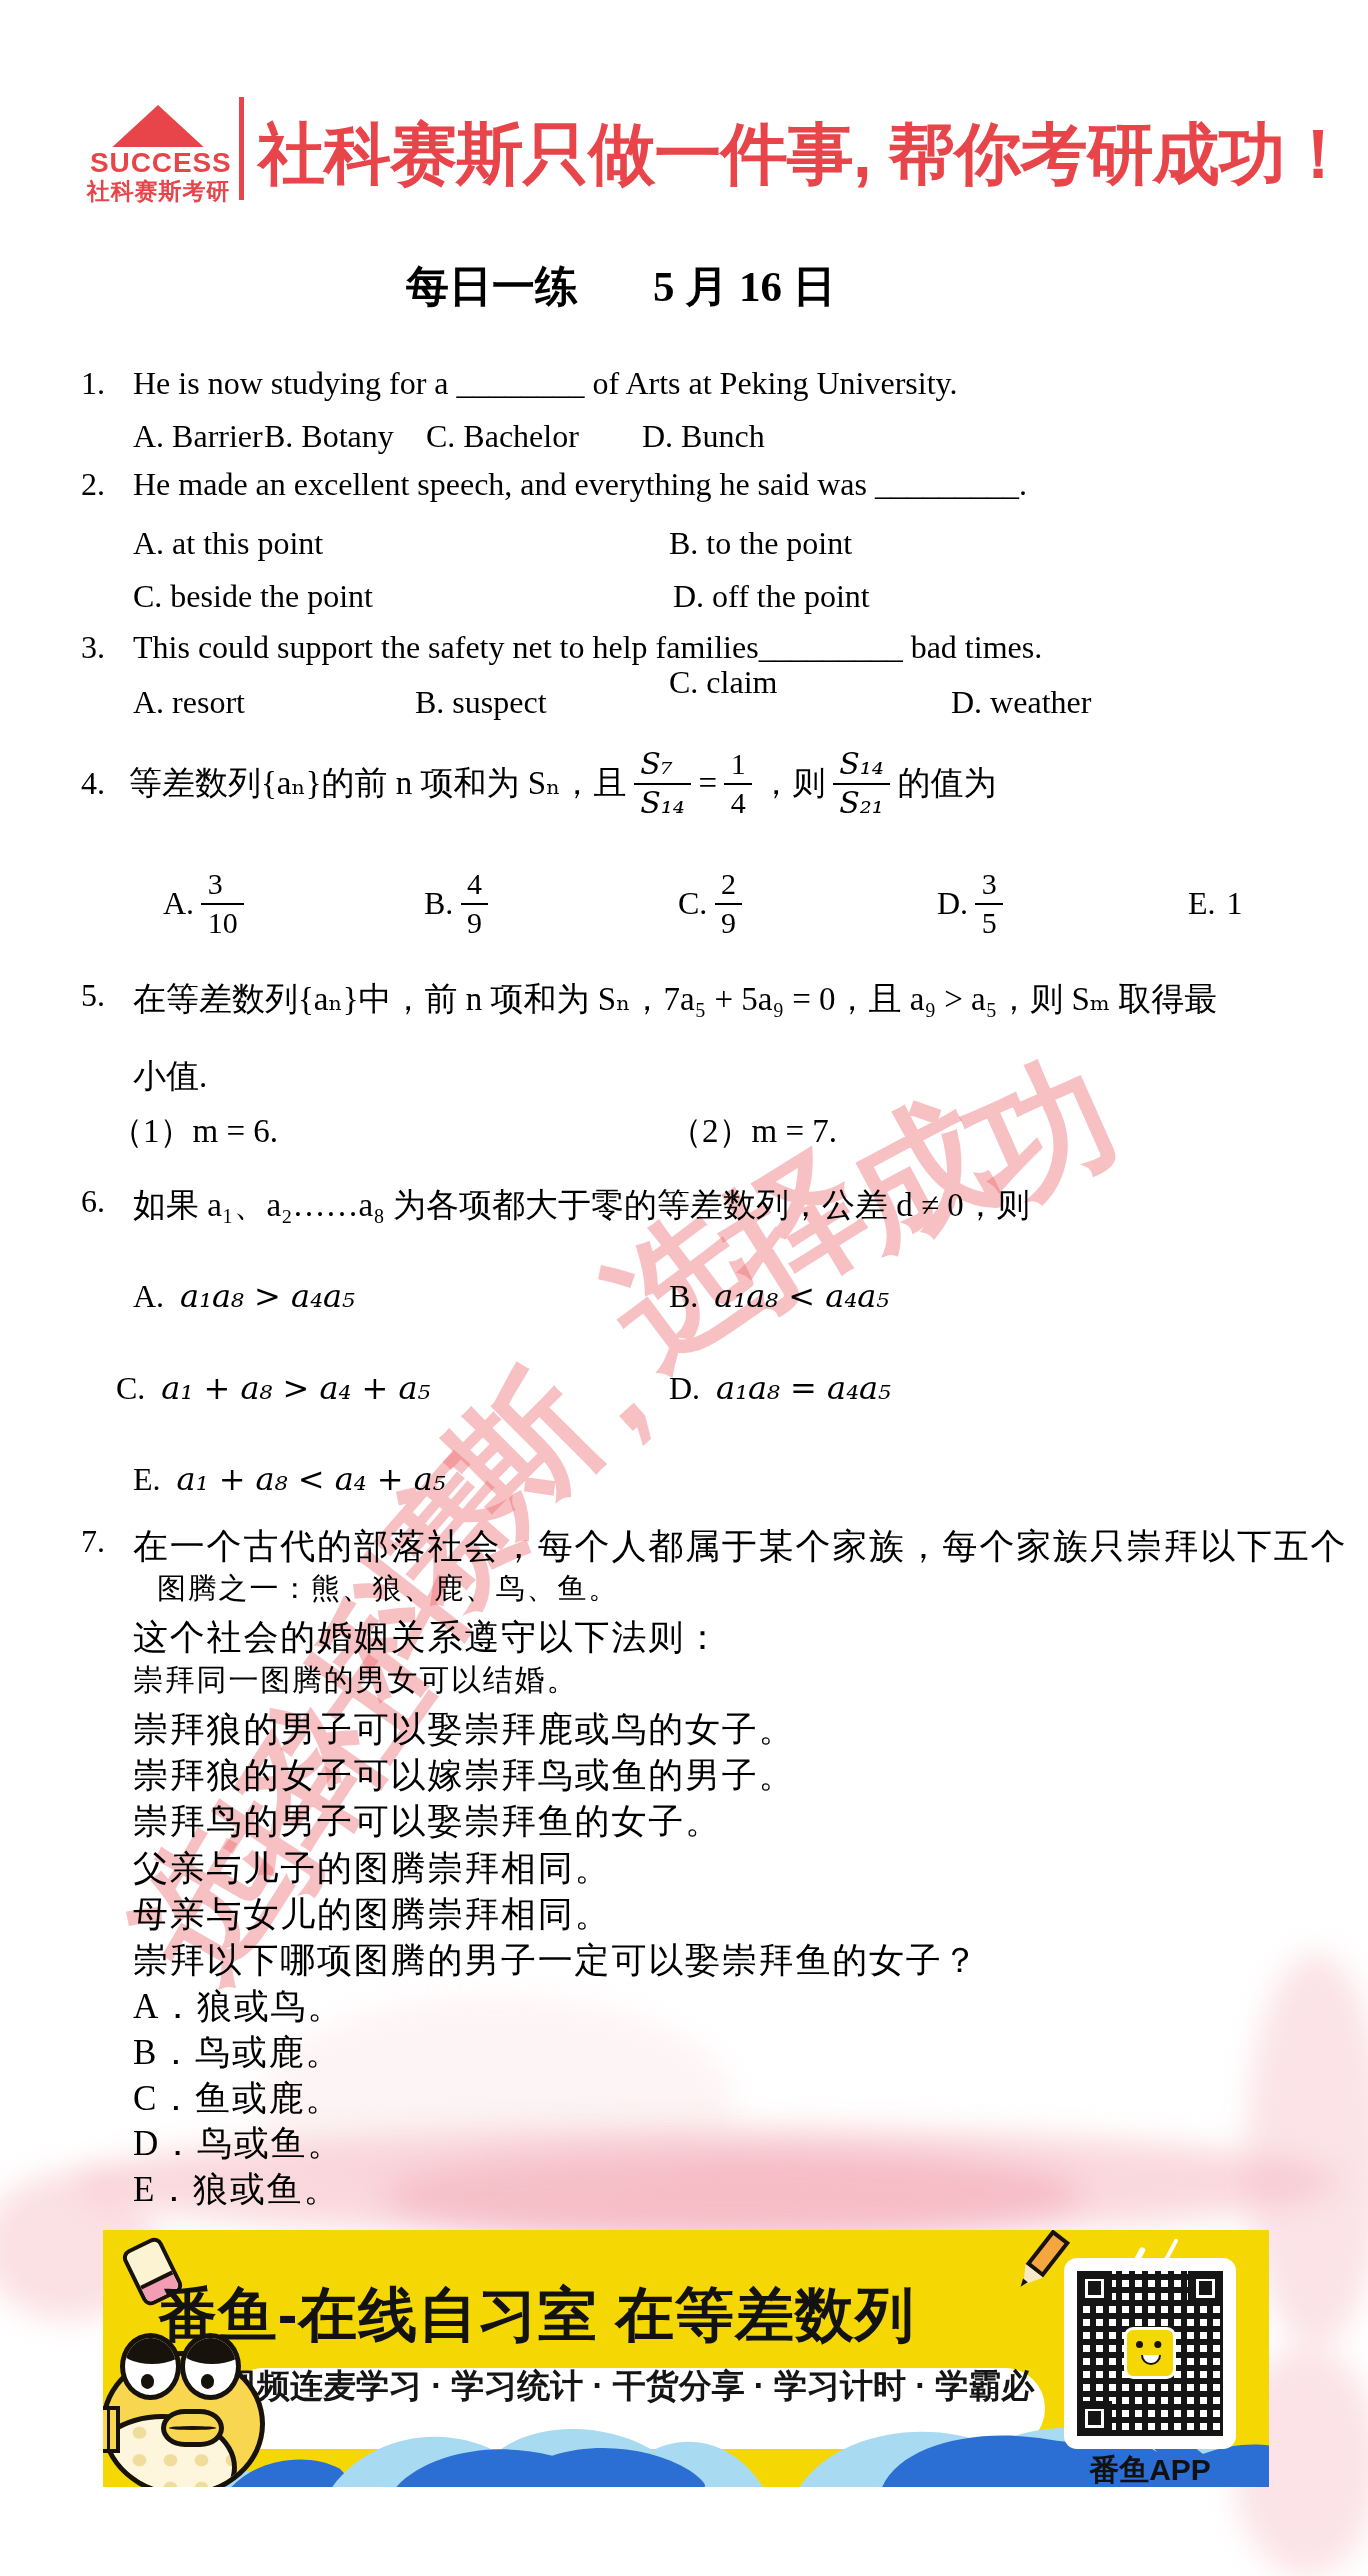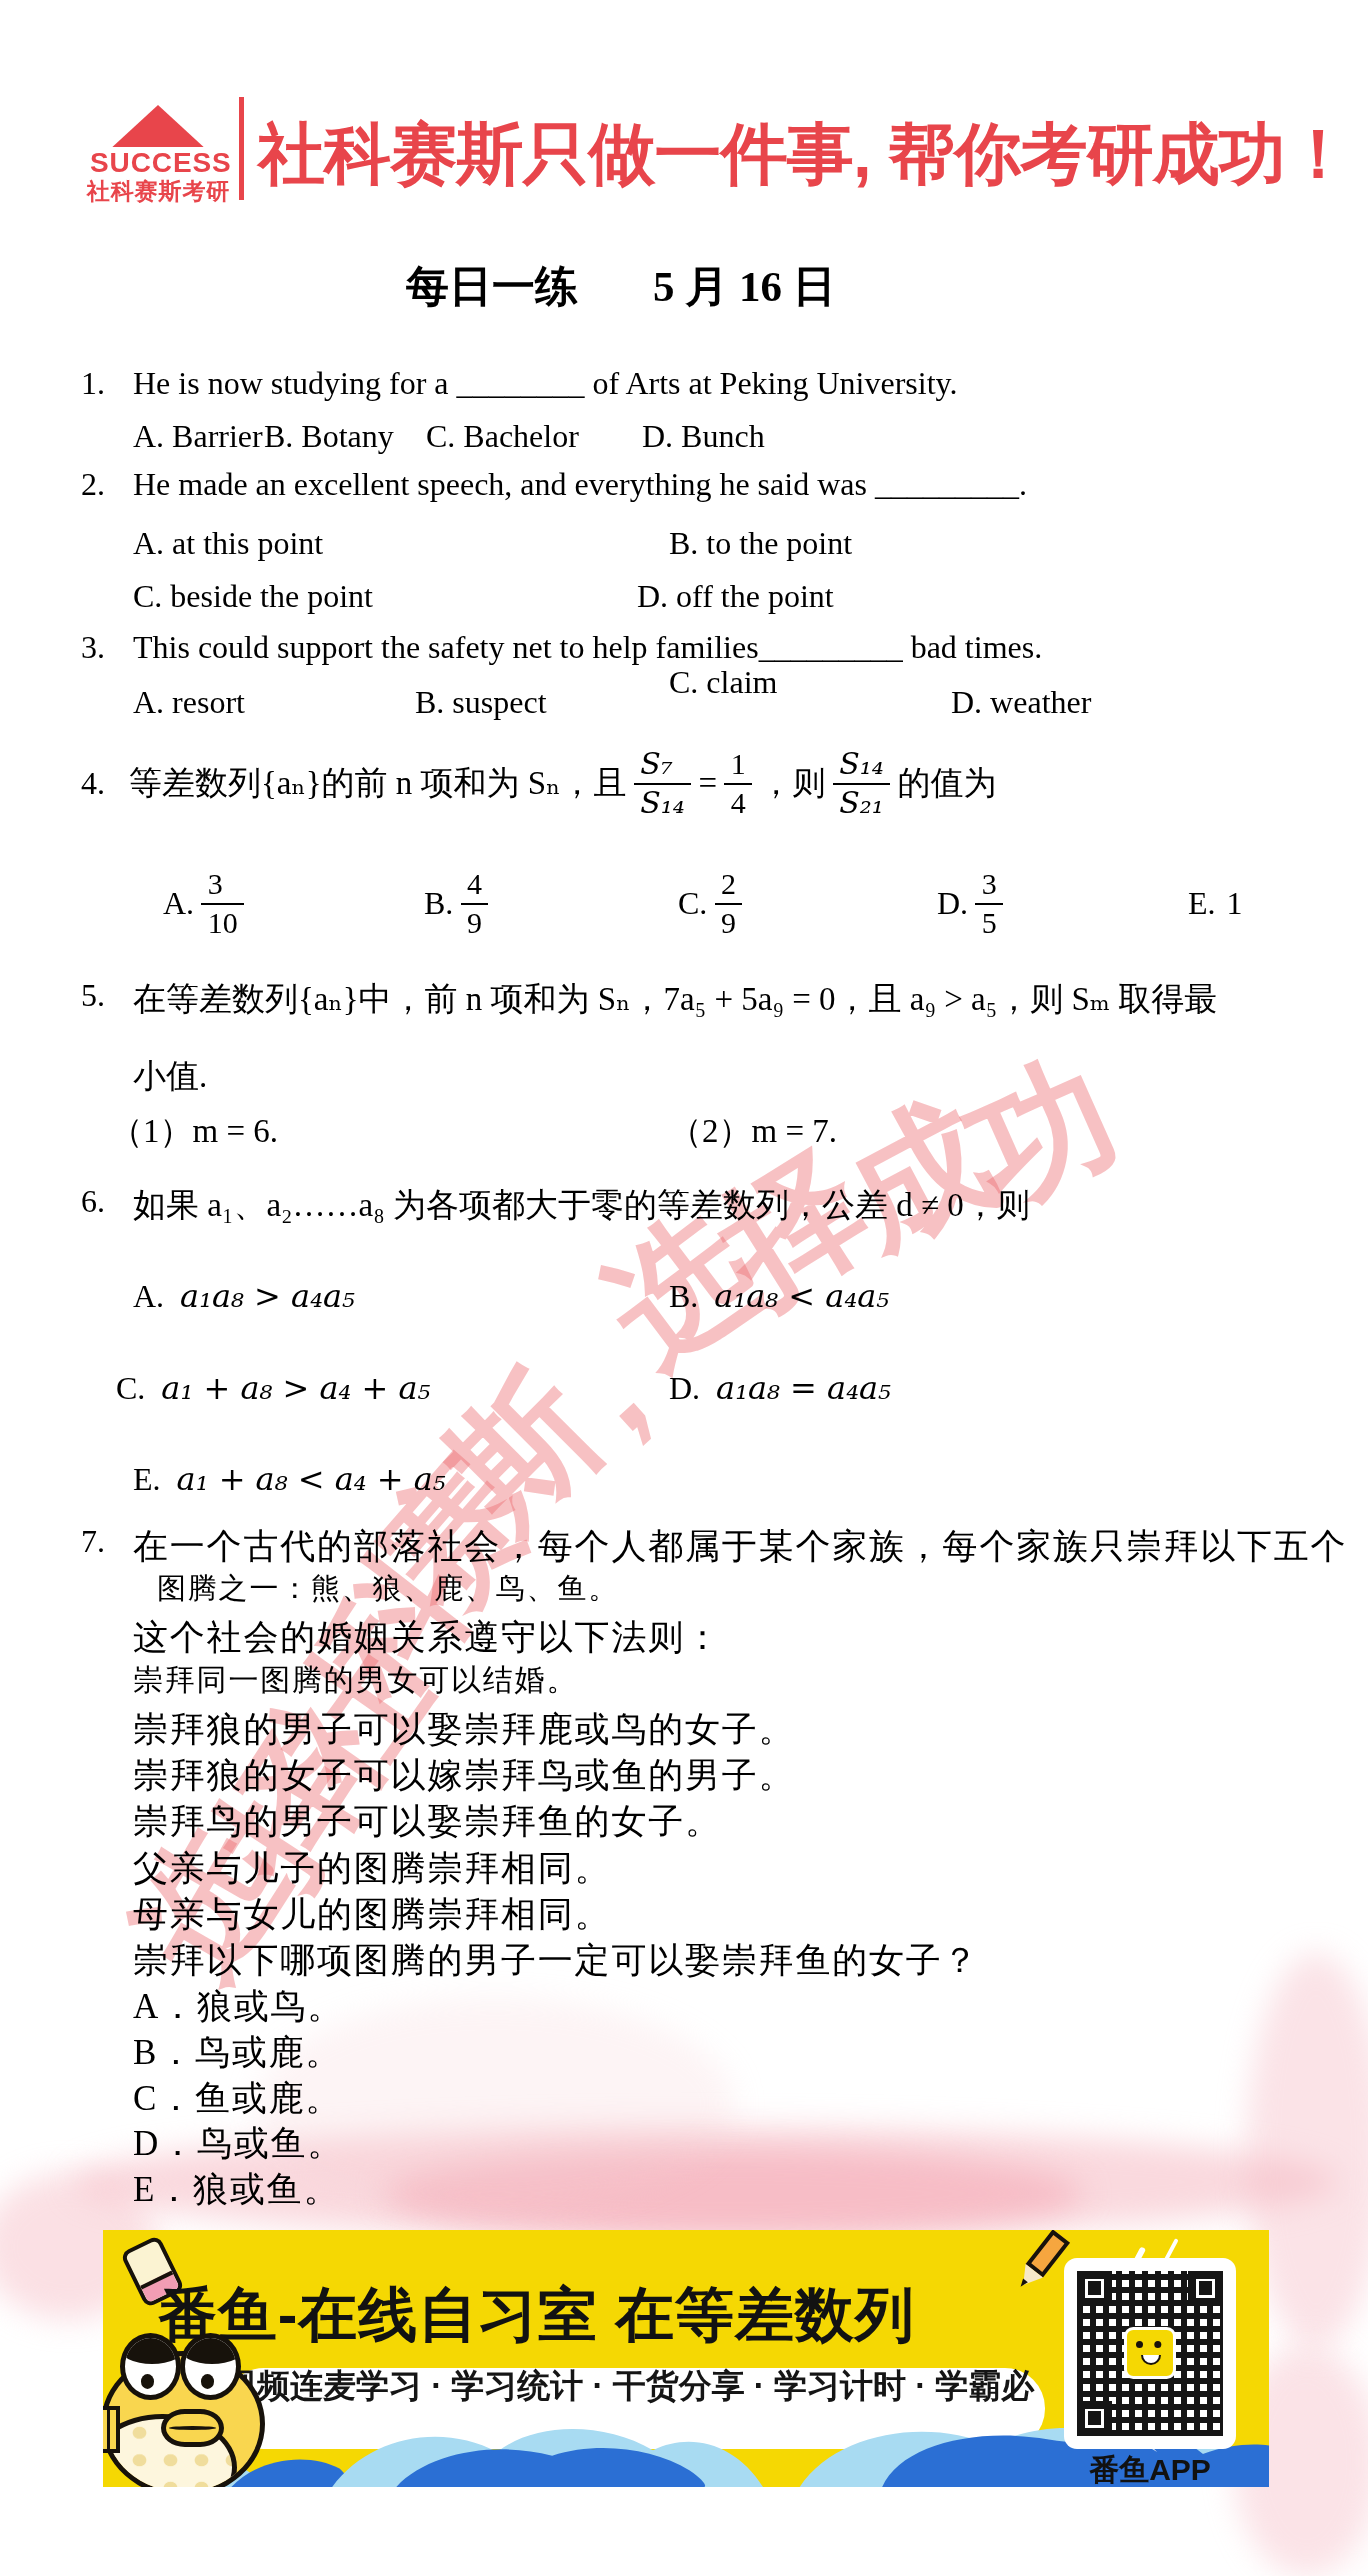--- a/index.html
+++ b/index.html
@@ -137,21 +137,21 @@
     <span class="copt" style="left:133px;top:418px;">A. Barrier</span>
     <span class="copt" style="left:264px;top:418px;">B. Botany</span>
     <span class="copt" style="left:426px;top:418px;">C. Bachelor</span>
     <span class="copt" style="left:642px;top:418px;">D. Bunch</span>
 
     <span class="qnum" style="top:466px;">2.</span>
     <span class="qtext" style="top:466px;">He made an excellent speech, and everything he said was _________.</span>
     <span class="copt" style="left:133px;top:525px;">A. at this point</span>
     <span class="copt" style="left:669px;top:525px;">B. to the point</span>
     <span class="copt" style="left:133px;top:578px;">C. beside the point</span>
-    <span class="copt" style="left:637px;top:578px;text-align:center;">D. off the point</span>
+    <span class="copt" style="left:673px;top:578px;text-align:center;">D. off the point</span>
 
     <span class="qnum" style="top:629px;">3.</span>
     <span class="qtext" style="top:629px;">This could support the safety net to help families_________ bad times.</span>
     <span class="copt" style="left:133px;top:684px;">A. resort</span>
     <span class="copt" style="left:415px;top:684px;">B. suspect</span>
     <span class="copt" style="left:669px;top:664px;text-align:center;">C. claim</span>
     <span class="copt" style="left:951px;top:684px;">D. weather</span>
 
     <div class="abs" id="q4-line">
       <span class="qn">4.</span>

